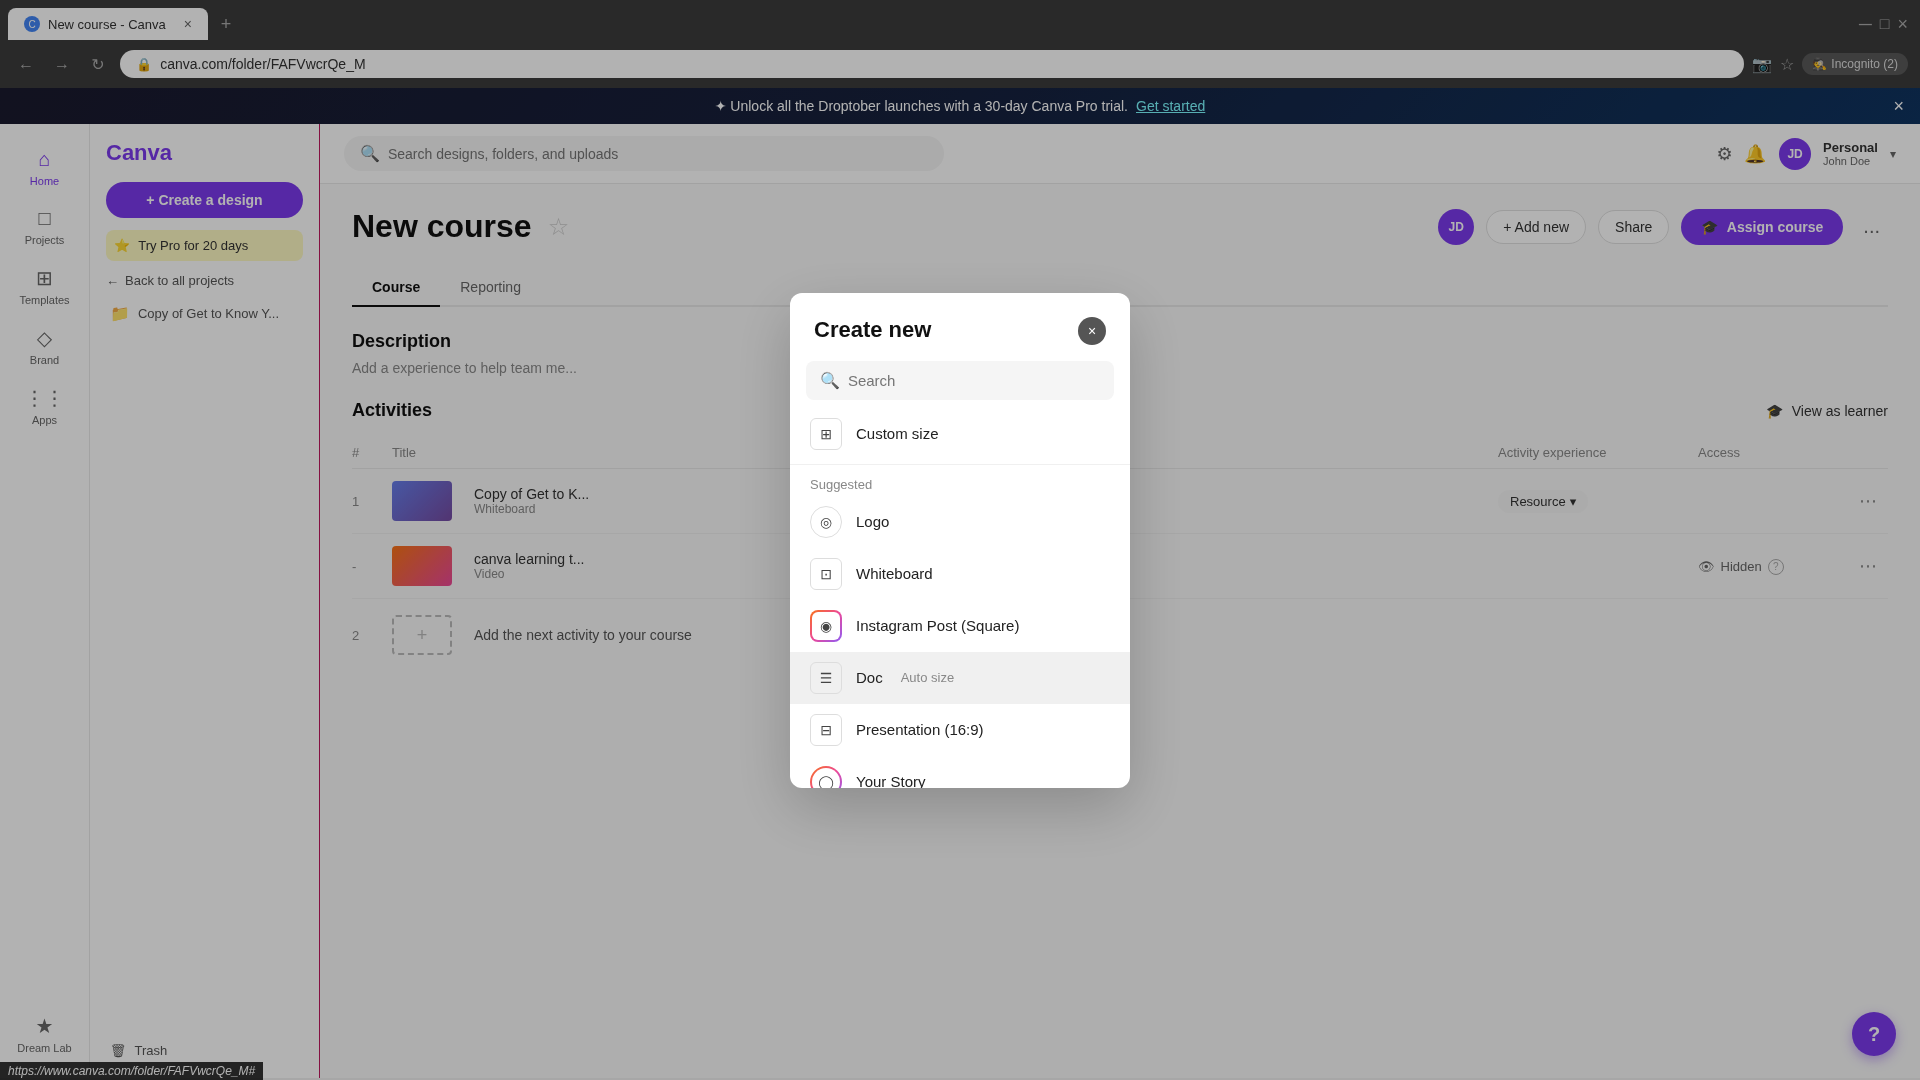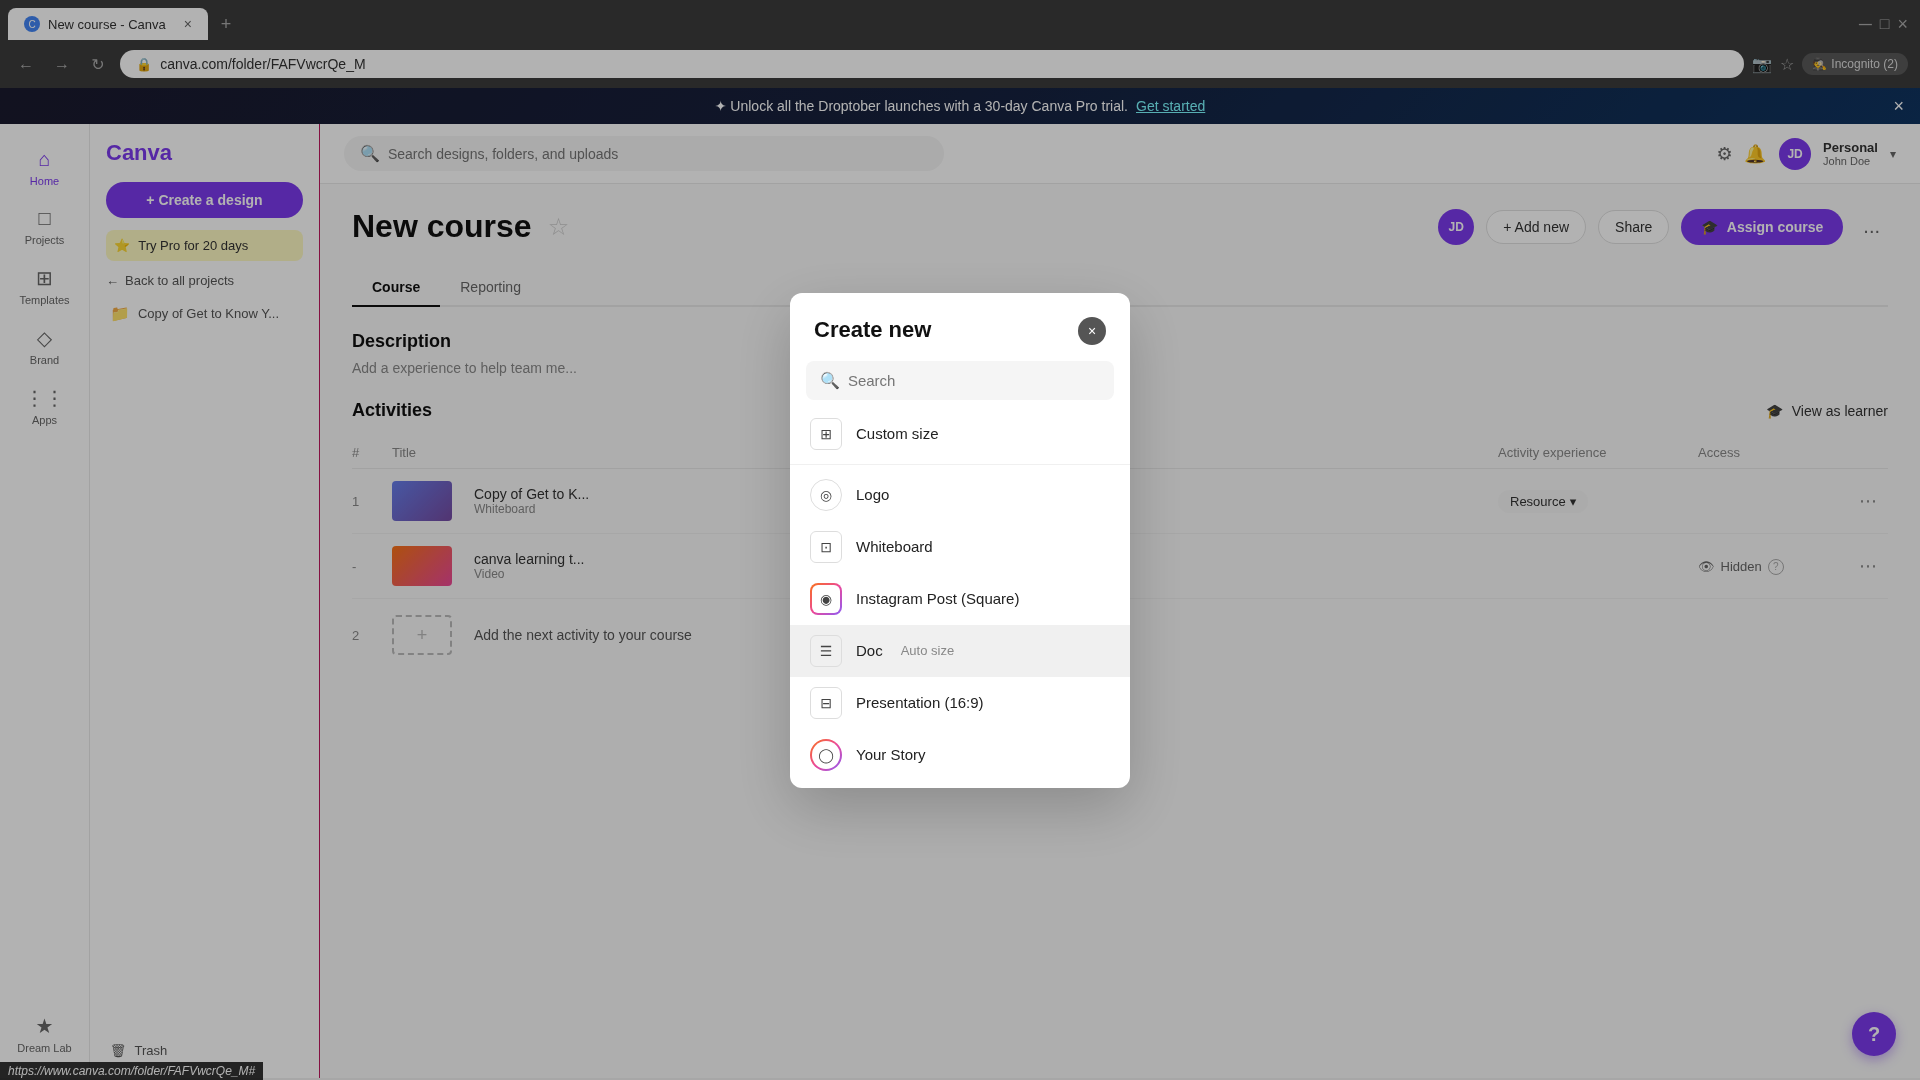--- a/index.html
+++ b/index.html
@@ -372,20 +372,21 @@
       <input class="modal-search-input" type="text" placeholder="Search" style="">
     </div>
     <div class="modal-list">
 
       <div class="modal-list-item">
         <div class="modal-item-icon">⊞</div>
         <span>Custom size</span>
       </div>
 
       <div class="modal-divider"></div>
+      <div class="modal-section-label">Suggested</div>
 
       <div class="modal-list-item">
         <div class="modal-item-icon" style="border-radius:50%;">◎</div>
         <span>Logo</span>
       </div>
 
       <div class="modal-list-item">
         <div class="modal-item-icon">⊡</div>
         <span>Whiteboard</span>
       </div>

